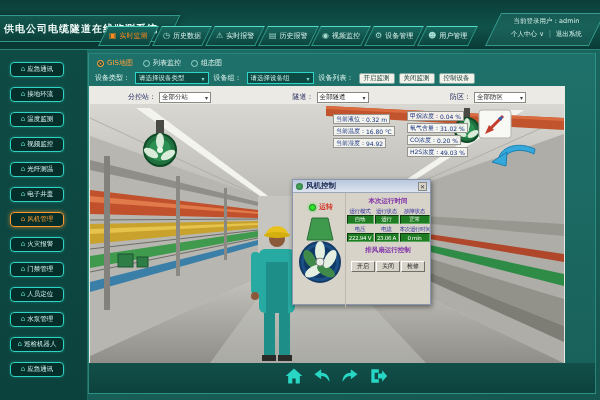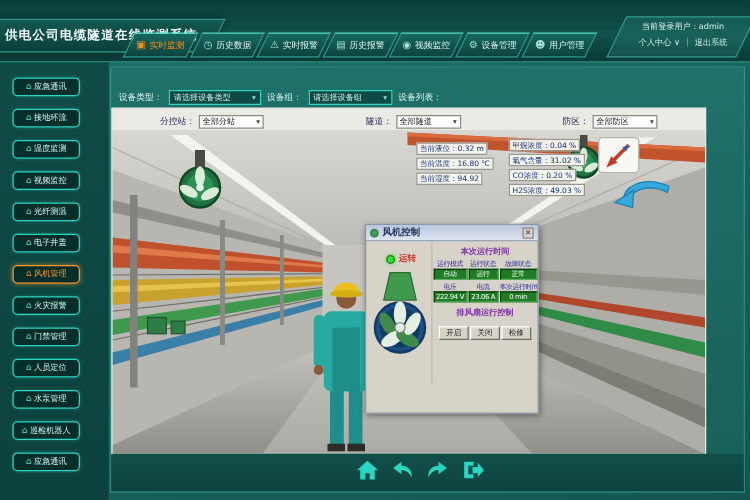--- a/index.html
+++ b/index.html
@@ -80,21 +80,21 @@
   .sensors{position:absolute;display:flex;flex-direction:column;gap:2px}
   .s-left{left:243px;top:27px}
   .s-right{left:317px;top:24px}
   .sbox{background:rgba(246,246,241,.95);border:1px solid #97968f;font-size:6px;color:#16337e;
     padding:0 2px;height:10px;display:flex;align-items:center;white-space:nowrap;width:max-content}
 
   .compass{position:absolute;left:388px;top:22px;width:34px;height:30px;cursor:default}
   .nav-arrow{position:absolute;left:400px;top:52px;width:48px;height:34px;cursor:pointer}
 
   
-  .dialog{position:absolute;left:202px;top:92px;width:139px;height:152px;background:#d7d3c9;
+  .dialog{position:absolute;left:202px;top:92px;width:139px;height:126px;background:#d7d3c9;
     border:1px solid #8a96ad;box-shadow:1px 2px 5px rgba(0,0,0,.45)}
   .dlg-title{height:13px;background:linear-gradient(#b9c6dd,#dde4f0);display:flex;align-items:center;
     padding:0 3px;gap:3px;border-bottom:1px solid #9aa6bd}
   .dlg-title .dicon{width:7px;height:7px;background:radial-gradient(#4fae62,#1d6e34);border-radius:50%;flex:0 0 auto}
   .dlg-title .dtext{font-size:7.5px;font-weight:bold;color:#1c2c55;flex:1;white-space:nowrap}
   .dlg-close{width:9px;height:9px;background:#d7d3c9;border:1px solid #8a8a84;font-size:6px;
     line-height:7px;text-align:center;color:#333;cursor:pointer}
   .dlg-body{position:relative;height:116px}
   .dlg-left{position:absolute;left:2px;top:0;width:49px;height:114px}
   .led-row{display:flex;align-items:center;gap:3px;margin:9px 0 0 14px}
@@ -255,33 +255,58 @@
       </div>
 
       <div class="side-btn">
         <span class="sicon">⌂</span>
         <span class="slabel">应急通讯</span>
       </div>
     </div>
 
   <div class="main">
 
+    <div class="radios">
+
+        <div class="radio active">
+          <span class="dot"></span>
+          <span>GIS地图</span>
+        </div>
+
+        <div class="radio">
+          <span class="dot"></span>
+          <span>列表监控</span>
+        </div>
+
+        <div class="radio">
+          <span class="dot"></span>
+          <span>组态图</span>
+        </div>
+      </div>
 
     <div class="controls">
       <span class="ctl-label">设备类型：</span>
       <div class="select">
         <span>请选择设备类型</span>
         <span class="caret">▾</span>
       </div>
       <span class="ctl-label">设备组：</span>
       <div class="select">
         <span>请选择设备组</span>
         <span class="caret">▾</span>
       </div>
       <span class="ctl-label">设备列表：</span>
+      <div class="badges">
+
+          <div class="badge">开启监测</div>
+
+          <div class="badge">关闭监测</div>
+
+          <div class="badge">控制设备</div>
+        </div>
     </div>
 
     <div class="viewport">
 
       <div class="filterbar">
 
           <div class="fgroup">
             <span class="flabel">分控站：</span>
             <div class="fselect">
               <span>全部分站</span>

